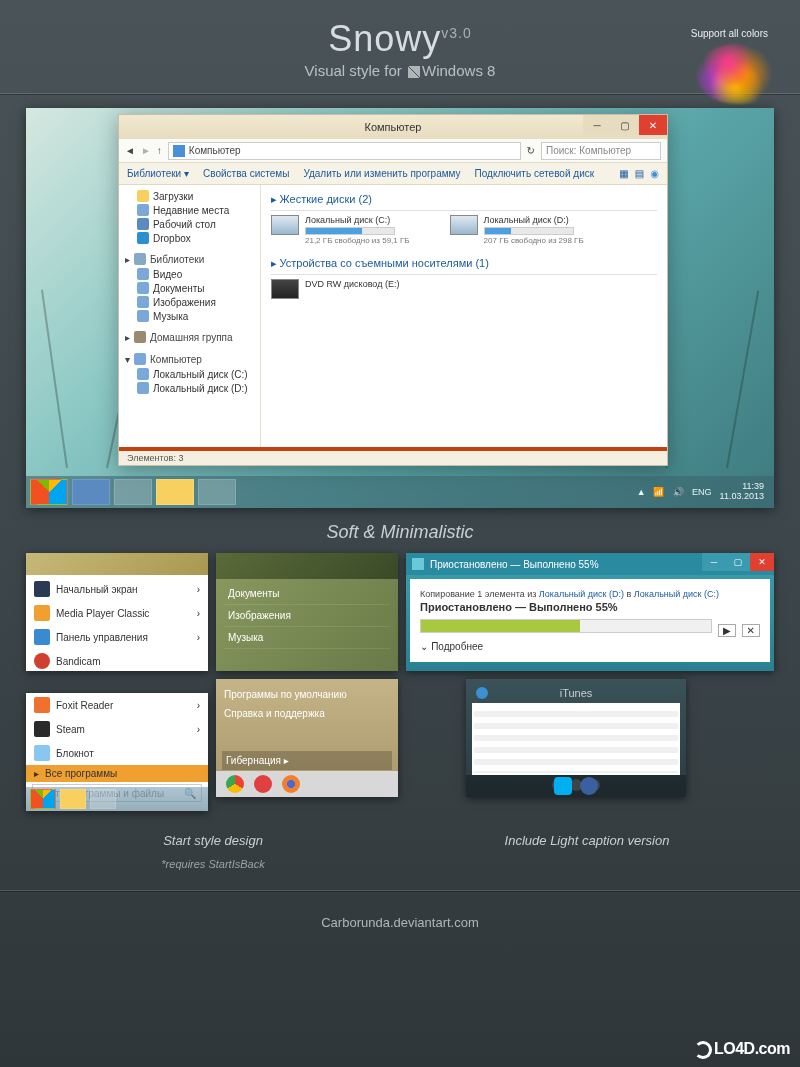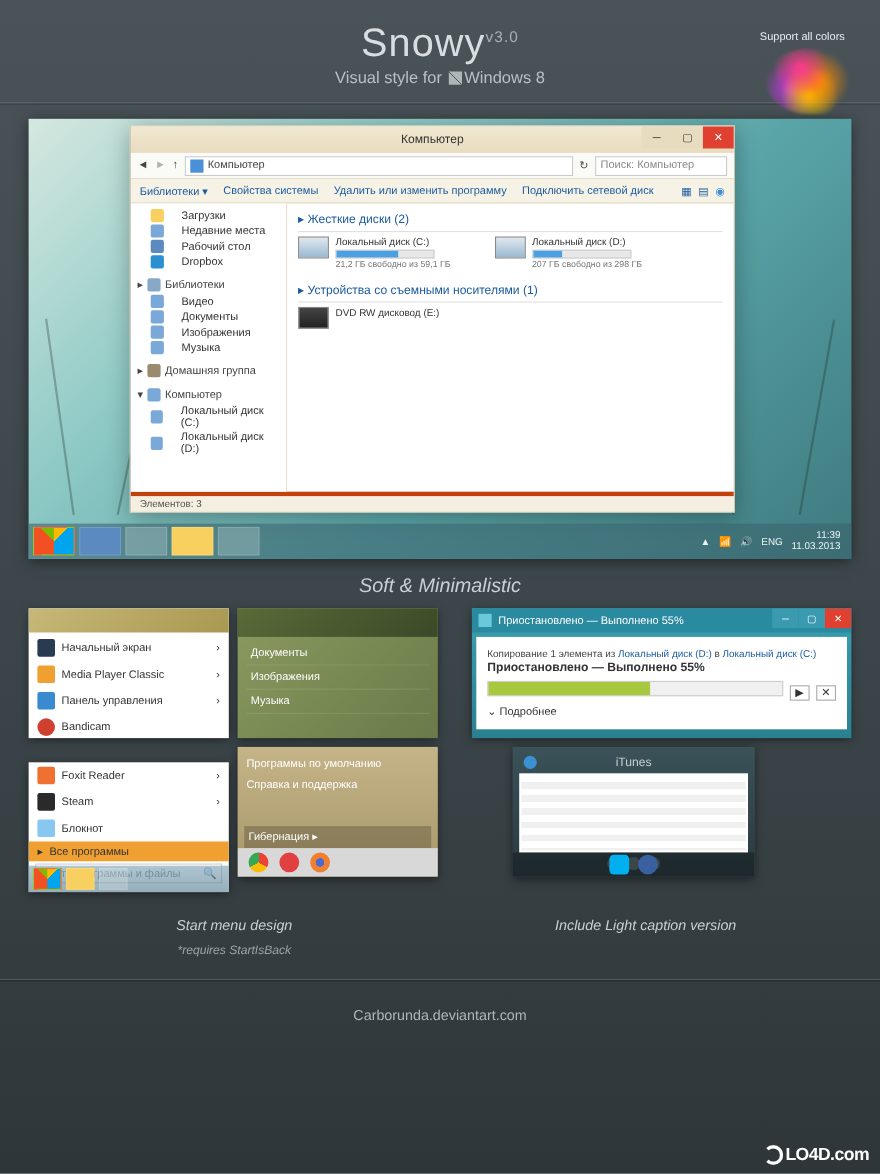--- a/index.html
+++ b/index.html
@@ -45,21 +45,21 @@
 .wb-min { background:#e8dcc0; } .wb-max{background:#e8dcc0;} .wb-close{background:#e04030;color:#fff;}
 .exp-addr { height: 24px; background:#fafaf6; border-bottom:1px solid #e0d8c0; display:flex; align-items:center; gap:6px; padding:0 6px; font-size:10px; color:#444; }
 .addr-box { flex:1; background:#fff; border:1px solid #ccc; height:18px; padding:0 4px; display:flex; align-items:center; }
 .search-box { width:120px; background:#fff; border:1px solid #ccc; height:18px; padding:0 4px; display:flex; align-items:center; color:#888; }
 .exp-tools { height: 22px; background:#f6f2e6; border-bottom:1px solid #e0d8c0; display:flex; align-items:center; gap:14px; padding:0 8px; font-size:10px; color:#1a5a9e; }
 .exp-tools .tool-right{margin-left:auto;display:flex;gap:6px;}
 .exp-body { display:flex; height: calc(100% - 70px - 18px); }
 .exp-side { width: 142px; background:#fff; border-right:1px solid #e6e0cc; padding:4px 0; font-size:10px; color:#333; overflow:hidden;}
 .side-group { margin-bottom:6px; }
 .side-head { padding:2px 6px; color:#444; display:flex; align-items:center; gap:4px;}
-.side-item { padding:1px 6px 1px 18px; display:flex; align-items:center; gap:16px; }
+.side-item { padding:1px 6px 1px 18px; display:flex; align-items:center; gap:4px; }
 .ico { width:12px; height:12px; display:inline-block; background:#7aa8d8; border-radius:2px;}
 .ico.f{background:#f8d060;}
 .exp-main { flex:1; padding:6px 10px; font-size:10px; color:#333; }
 .sect-head { color:#1a5a9e; font-size:11px; padding:2px 0 4px; border-bottom:1px solid #e0e0e0; margin-bottom:4px; cursor:default; }
 .drive-row { display:flex; gap:40px; margin:2px 0 10px; }
 .drive { display:flex; gap:6px; }
 .drive-ico { width:28px; height:20px; background:linear-gradient(#e0e8f0,#98b8d0); border:1px solid #888; }
 .drive-txt { font-size:9px; line-height:1.2; }
 .drive-txt .dn { color:#333; }
 .drive-txt .ds { color:#777; font-size:8px; }
@@ -99,21 +99,21 @@
 .sm-tan .hib{background:rgba(0,0,0,0.2);margin-top:28px;padding:4px;}
 .browser-row{position:absolute;bottom:0;left:0;right:0;height:26px;background:#d8d8d8;display:flex;align-items:center;gap:10px;padding:0 10px;}
 .bico{width:18px;height:18px;border-radius:50%;}
 
 .sm-bottom { background:#fff; font-size:10px; color:#333;margin-top:14px; }
 .sm-bottom .sm-items{padding-top:0;}
 .sm-search{margin:2px 6px;border:1px solid #ccc;height:18px;display:flex;align-items:center;padding:0 4px;color:#888;}
 .sm-tb{position:absolute;bottom:0;left:0;right:0;height:24px;background:linear-gradient(rgba(120,160,180,0.6),rgba(80,120,140,0.6));display:flex;align-items:center;gap:4px;padding:0 4px;}
 
 
-.copy-dlg { background:#fff; font-size:10px; color:#333;margin-left:23px; }
+.copy-dlg { background:#fff; font-size:10px; color:#333; }
 .copy-title { height:22px; background:#2a8aa0; color:#fff; display:flex; align-items:center; padding:0 6px; font-size:10px; position:relative;}
 .copy-title .wbtns{position:absolute;right:0;top:0;display:flex;}
 .copy-title .wb{width:24px;height:18px;background:#3a9ab0;display:flex;align-items:center;justify-content:center;font-size:9px;}
 .copy-title .wb.cl{background:#e04030;}
 .copy-sub{font-size:9px;color:#444;margin-bottom:2px;}
 .copy-sub a{color:#1a5a9e;}
 .copy-stat{font-size:11px;font-weight:600;margin-bottom:6px;}
 .copy-bar{height:14px;border:1px solid #ccc;background:#f0f0f0;position:relative;margin-bottom:8px;}
 .copy-bar>div{height:100%;background:#a8c840;width:55%;}
 .copy-more{font-size:10px;color:#333;}
@@ -412,21 +412,21 @@
     </div>
     <div class="it-dock">
       <span class="dico" style="background:#00aff0;"></span>
       <span class="dico" style="background:#3a60a0;border-radius:50%;"></span>
     </div>
   </div>
 </div>
 
 <div class="bottom-row">
   <div>
-    <div class="caption small">Start menu design</div>
+    <div class="caption small">Start style design</div>
     <div class="sub">*requires StartIsBack</div>
   </div>
   <div>
     <div class="caption small">Include Light caption version</div>
   </div>
 </div>
 
 <div class="divider" style="margin-top:20px;"></div>
 <div class="footer">Carborunda.deviantart.com</div>
 <div class="lo4d"><span class="g"></span><span>LO4D.com</span></div>

